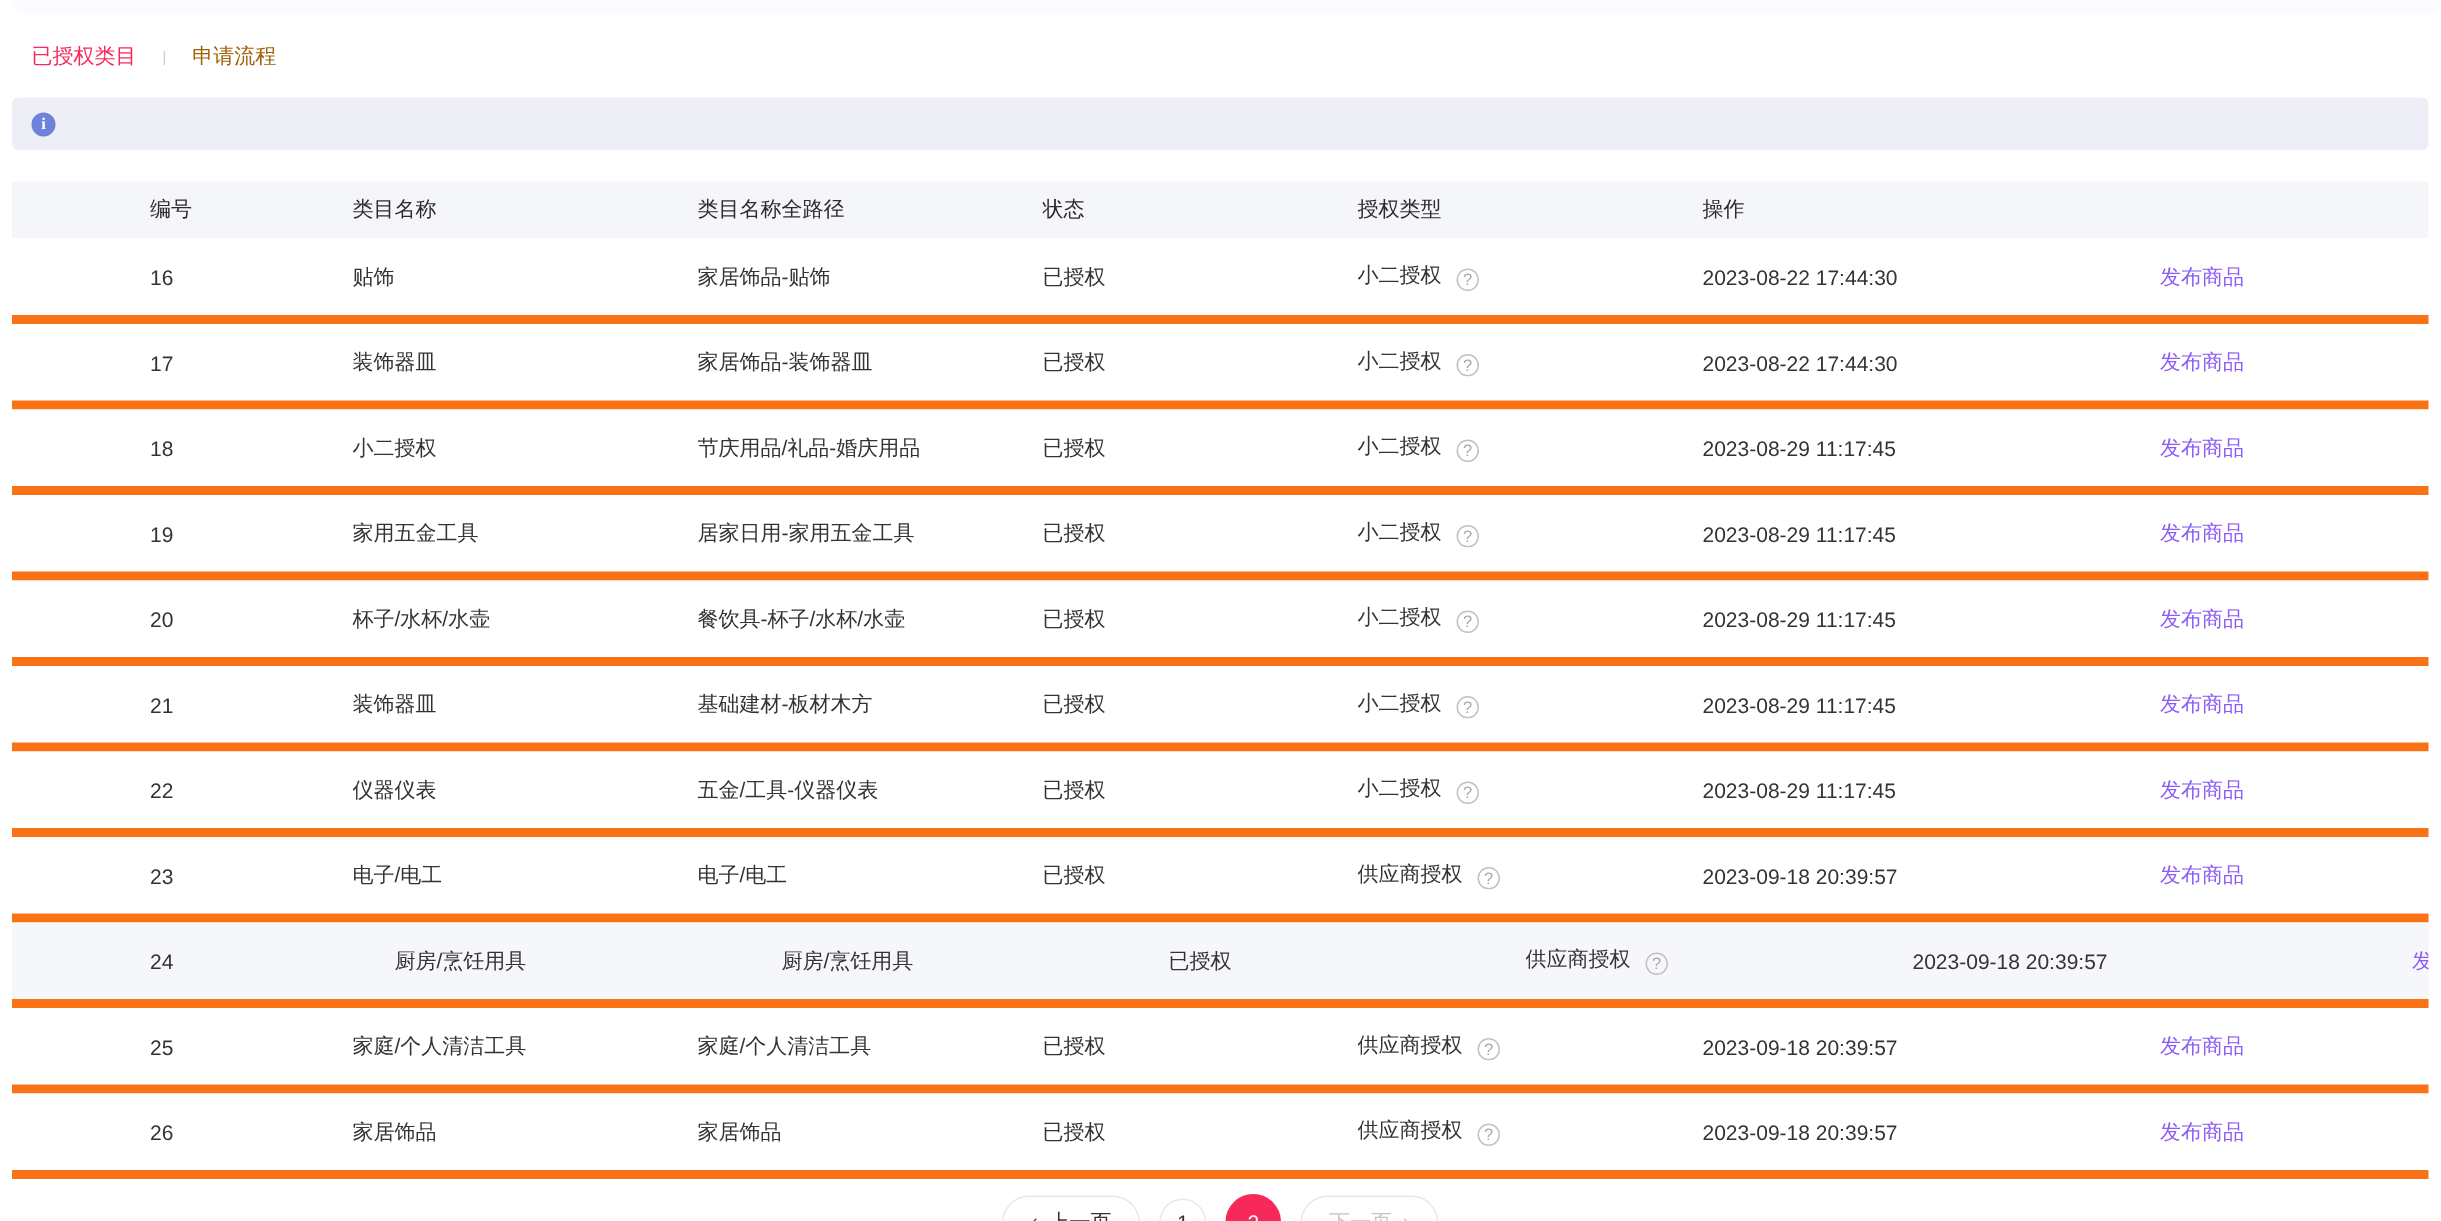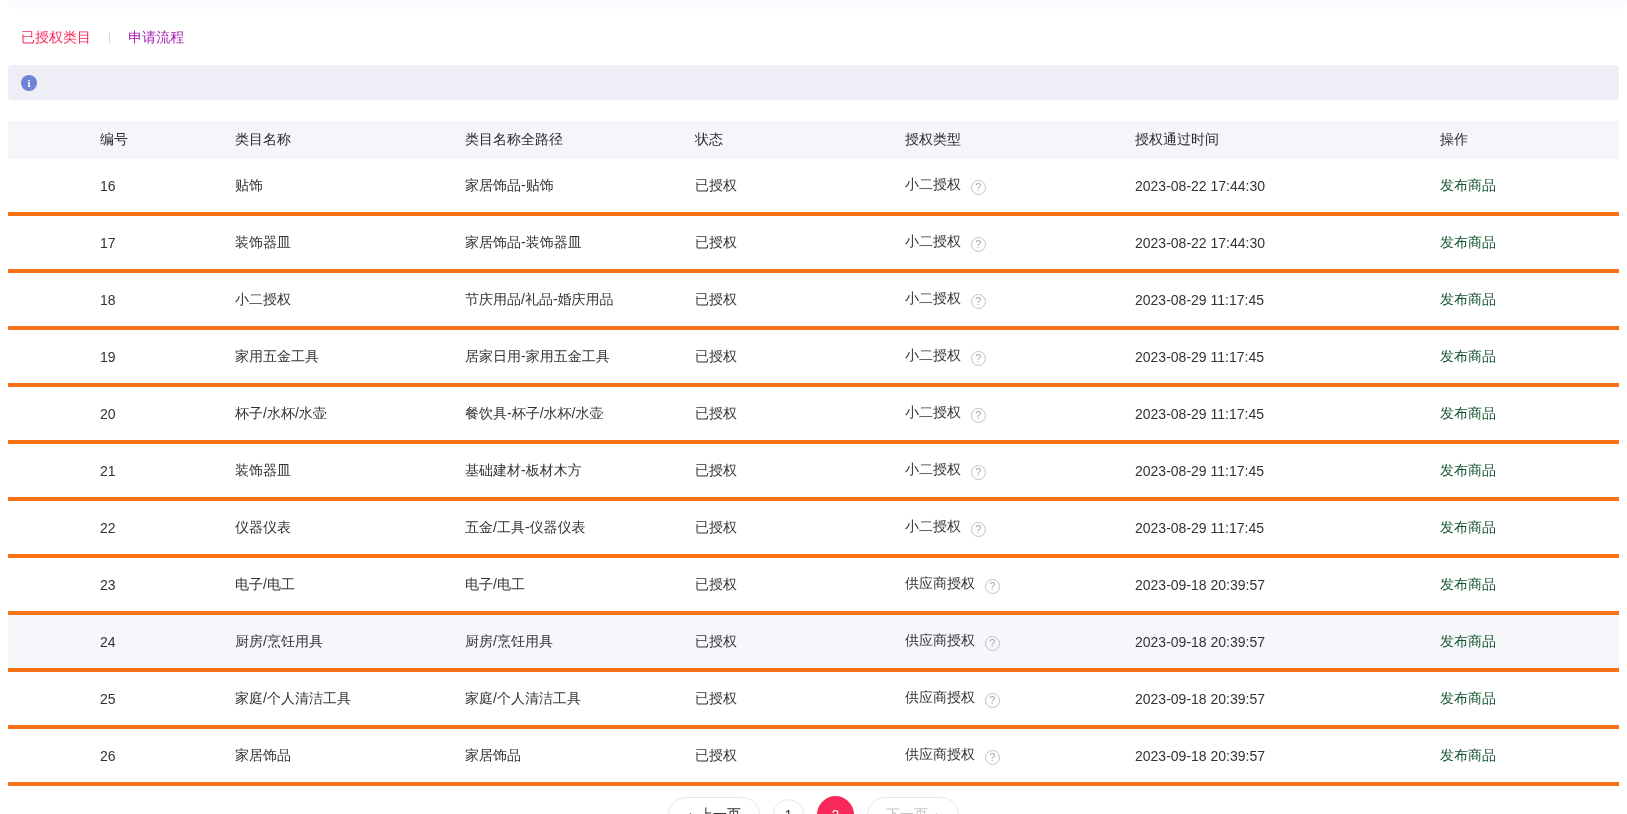--- a/index.html
+++ b/index.html
@@ -2,41 +2,41 @@
 <html><head>
 <meta charset="utf-8">
 <style>
   * { margin:0; padding:0; box-sizing:border-box; }
   html,body { width:1627px; height:814px; overflow:hidden; background:#fff;
     font-family:"Liberation Sans","DejaVu Sans",sans-serif; color:#333; }
 
   .top-strip { margin-left:8px; height:9px; background:#fafbfe; border-radius:0 0 8px 8px; }
 
   .tabs { display:flex; align-items:center; padding:20px 0 0 21px; font-size:14px; }
-  .tab { cursor:pointer; color:#a21caf; }
+  .tab { cursor:pointer; color:#a16207; }
   .tab.active { color:#f8295a; font-weight:400; }
   .tab-sep { color:#d4d4d8; margin:0 17px; font-size:12px; transform:scaleY(0.85); }
 
   .banner { margin:18px 8px 0 8px; height:35px; background:#edeef6; border-radius:4px;
     display:flex; align-items:center; padding-left:13px; font-size:13px; color:#4b4c52; }
   .info-icon { width:16px; height:16px; border-radius:50%; background:#6d82d8; color:#fff;
     font-size:11px; font-weight:bold; display:inline-flex; align-items:center; justify-content:center;
     margin-right:9px; flex:0 0 auto; font-family:"Liberation Serif",serif; }
 
   .table { margin:21px 8px 4px 8px; font-size:14px; }
   .tr { display:grid; grid-template-columns:135px 230px 230px 210px 230px 305px 1fr;
     padding-left:92px; align-items:center; }
   .thead { height:38px; background:#f5f6fa; border-radius:2px; font-weight:500; color:#2b2b2f; }
-  .row { height:57px; border-bottom:4px solid #f97316; background:#fff; }
-  .row.highlight { background:#f6f7fb; }
+  .row { height:57px; border-bottom:6px solid #f97316; background:#fff; }
+  .row.highlight { background:#f6f7fb;gap:28px; }
   .cell { overflow:hidden; white-space:nowrap; }
   .qmark { display:inline-flex; width:15px; height:15px; border:1px solid #c2c2c6; border-radius:50%;
     color:#a8a8ae; font-size:11px; align-items:center; justify-content:center; margin-left:6px;
     vertical-align:-2px; cursor:pointer; }
-  .action-link { color:#14532d; cursor:pointer; text-decoration:none; }
+  .action-link { color:#8b5cf6; cursor:pointer; text-decoration:none; }
 
   .pagination { display:flex; justify-content:center; align-items:center; gap:13px; margin-top:10px; }
   .page-pill { height:36px; border:1px solid #e7e8ea; border-radius:18px; background:#fff;
     display:flex; align-items:center; padding:0 18px; font-size:14px; color:#333; cursor:pointer; gap:7px; }
   .page-pill .chev { font-size:15px; color:#555; }
   .page-pill.disabled { color:#c3c6cd; }
   .page-pill.disabled .chev { color:#c3c6cd; }
   .page-num { width:31px; height:31px; border:1px solid #e7e8ea; border-radius:50%; background:#fff;
     display:flex; align-items:center; justify-content:center; font-size:14px; color:#333; cursor:pointer; }
   .page-num.active { width:37px; height:37px; background:#f8295a; border-color:#f8295a; color:#fff; }
@@ -56,21 +56,20 @@
   <span class="info-icon">i</span>
 </div>
 
 <div class="table">
   <div class="tr thead" id="thead-row">
       <div class="cell">编号</div>
       <div class="cell">类目名称</div>
       <div class="cell">类目名称全路径</div>
       <div class="cell">状态</div>
       <div class="cell">授权类型</div>
-      <div class="cell">授权通过时间</div>
       <div class="cell">操作</div>
     </div>
   <div id="tbody">
       <div class="tr row">
     <div class="cell">16</div>
     <div class="cell">贴饰</div>
     <div class="cell">家居饰品-贴饰</div>
     <div class="cell">已授权</div>
     <div class="cell">
       <span>小二授权</span>

